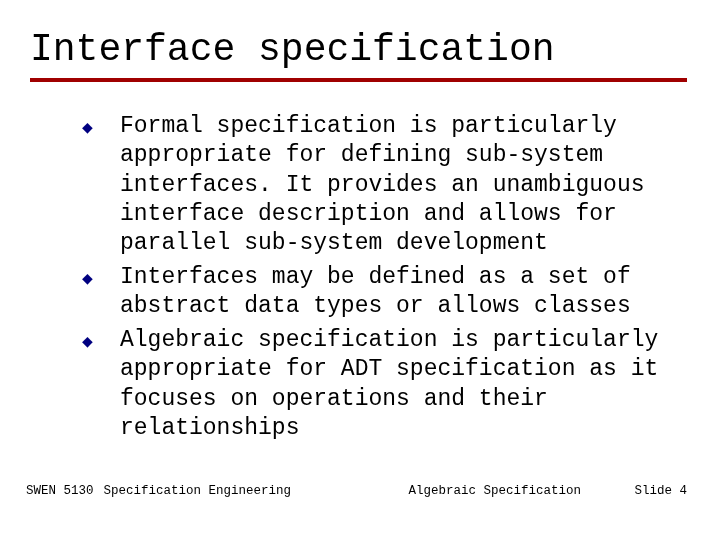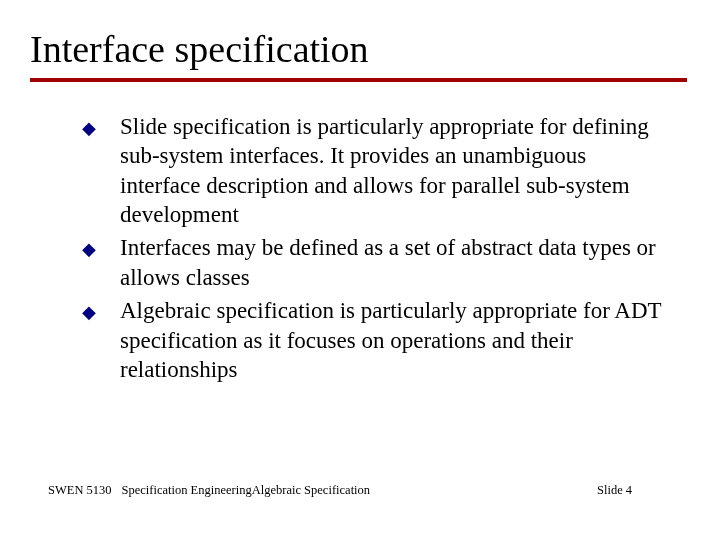--- a/index.html
+++ b/index.html
@@ -11,20 +11,21 @@
     font-family: "Times New Roman", Times, serif;
     color: #000;
     overflow: hidden;
   }
   .slide {
     box-sizing: border-box;
     width: 717px;
     height: 520px;
     padding: 28px 30px 0 30px;
     position: relative;
+    font-family: Liberation Mono, monospace;
   }
   .title {
     font-size: 38px;
     font-weight: normal;
     margin: 0 0 6px 0;
     line-height: 1.15;
   }
   .rule {
     height: 4px;
     background: #a00000;
@@ -49,53 +50,54 @@
     padding-top: 1px;
   }
   .text {
     flex: 1 1 auto;
     font-size: 23px;
     line-height: 1.28;
   }
   .footer {
     position: absolute;
     bottom: 22px;
-    left: 48px;
+    left: 26px;
     right: 30px;
     display: flex;
     font-size: 12.5px;
     color: #000;
+    gap: 16px;
   }
   .footer .left {
     flex: 0 0 auto;
     display: flex;
     gap: 10px;
   }
   .footer .center {
     flex: 1 1 auto;
-    text-align: left;
+    text-align: right;
   }
   .footer .right {
     flex: 0 0 auto;
-    text-align: left;
+    text-align: right;
     min-width: 90px;
   }
 </style>
 </head>
 <body>
 
 <div class="slide">
 
   <h1 class="title">Interface specification</h1>
   <div class="rule"></div>
 
   <div class="content">
     <div class="item">
       <div class="bullet">◆</div>
-      <div class="text">Slide specification is particularly appropriate for defining sub-system interfaces. It provides an unambiguous interface description and allows for parallel sub-system development</div>
+      <div class="text">Formal specification is particularly appropriate for defining sub-system interfaces. It provides an unambiguous interface description and allows for parallel sub-system development</div>
     </div>
     <div class="item">
       <div class="bullet">◆</div>
       <div class="text">Interfaces may be defined as a set of abstract data types or allows classes</div>
     </div>
     <div class="item">
       <div class="bullet">◆</div>
       <div class="text">Algebraic specification is particularly appropriate for ADT specification as it focuses on operations and their relationships</div>
     </div>
   </div>

